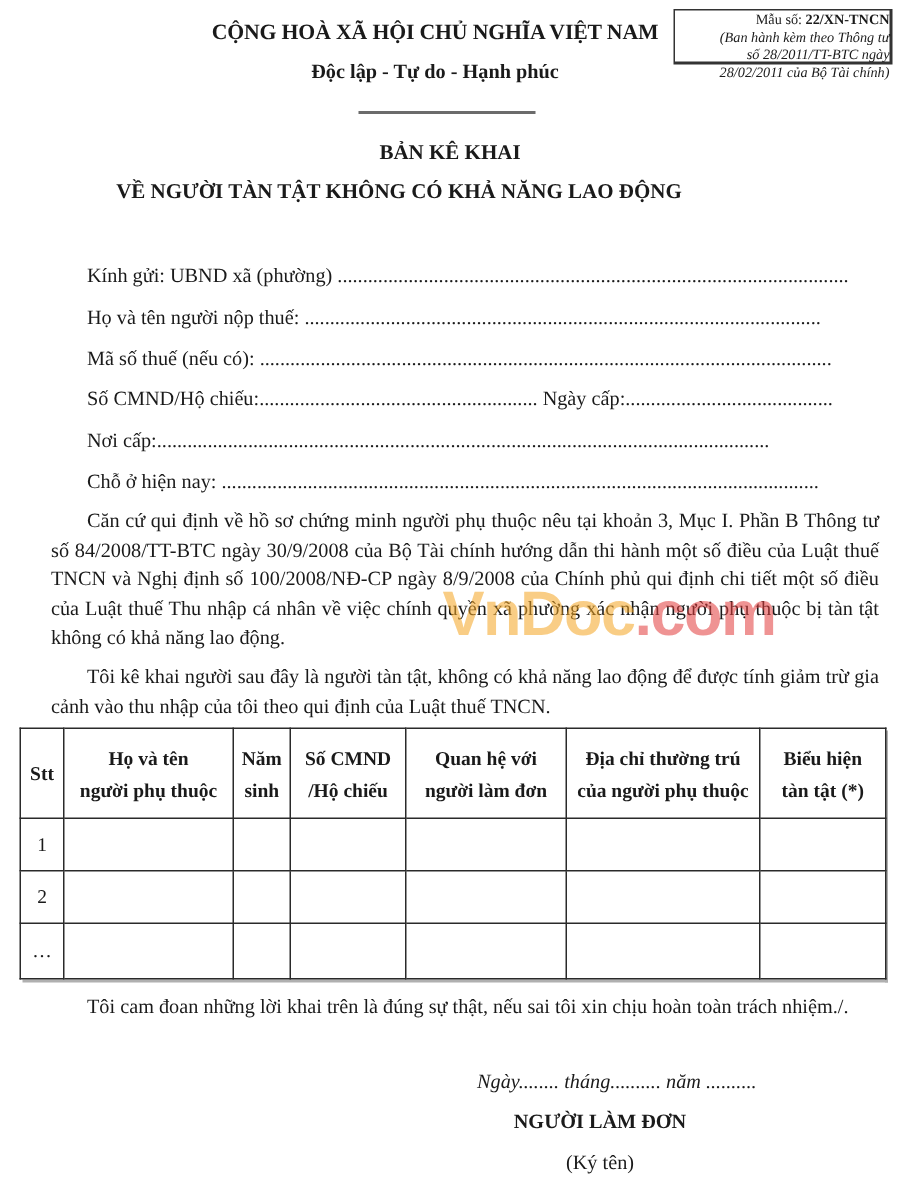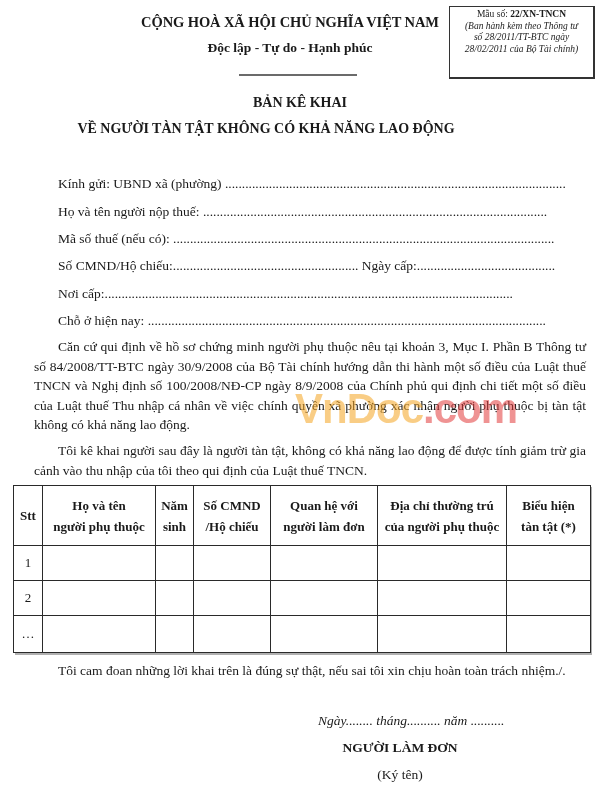--- a/index.html
+++ b/index.html
@@ -2,23 +2,23 @@
 <html><head>
 <meta charset="utf-8">
 <style>
   * { box-sizing: border-box; margin: 0; padding: 0; }
   html, body { width: 600px; height: 798px; background: #ffffff; overflow: hidden; }
   body { position: relative; font-family: "Liberation Serif", serif; color: #1a1a1a; }
   .abs { position: absolute; }
   .italic { font-style: italic; }
 
   .form-box {
-    left: 449px; top: 6px; width: 146px; height: 73px;
+    left: 449px; top: 6px; width: 146px; height: 37px;
     border: 1px solid #333; border-right-width: 2px; border-bottom-width: 2px;
-    font-size: 9.5px; line-height: 11.5px; text-align: center; padding-top: 2px;
+    font-size: 9.5px; line-height: 11.5px; text-align: right; padding-top: 2px;
   }
   .form-box .code { font-style: normal; }
   .form-box .code b { font-weight: bold; }
 
   .nation { left: 130px; width: 320px; top: 14px; font-size: 14.5px; font-weight: bold; text-align: center; letter-spacing: -0.1px; }
   .motto { left: 130px; width: 320px; top: 40px; font-size: 13.5px; font-weight: bold; text-align: center; }
   .rule { left: 239px; top: 74px; width: 118px; height: 2px; background: #6b6b6b; }
 
   .title1 { left: 0; width: 600px; top: 95px; font-size: 14px; font-weight: bold; text-align: center; }
   .title2 { left: 0; width: 532px; top: 121px; font-size: 14px; font-weight: bold; text-align: center; }

